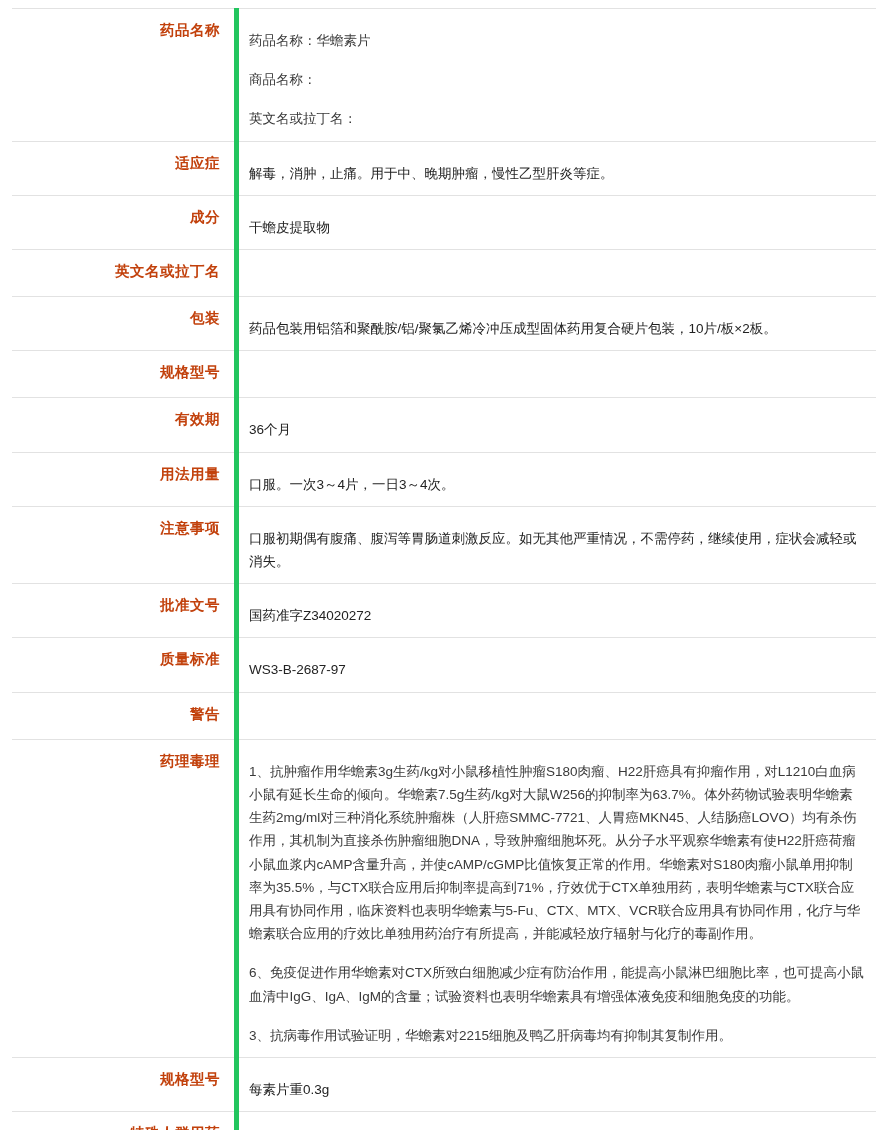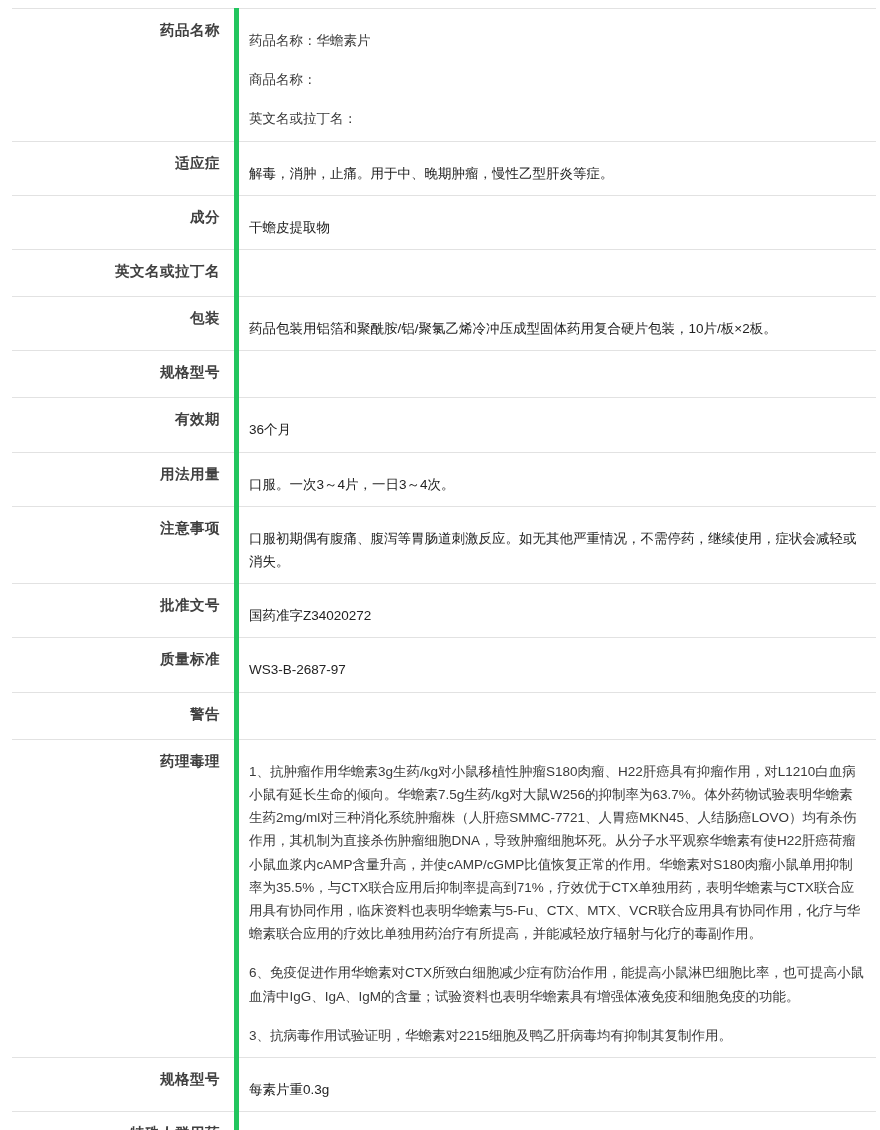--- a/index.html
+++ b/index.html
@@ -30,21 +30,21 @@
   table.drug-table tr:first-child {
     border-top: 1px solid #e2e2e2;
   }
   td.label {
     width: 208px;
     text-align: right;
     vertical-align: top;
     padding: 10px 14px 10px 0;
     font-size: 14.5px;
     font-weight: bold;
-    color: #404040;
+    color: #c2410c;
     letter-spacing: 0.5px;
     line-height: 1.55;
     white-space: nowrap;
   }
   td.value {
     vertical-align: top;
     padding: 20px 12px 10px 10px;
     font-size: 13.5px;
     color: #222222;
     line-height: 1.72;

